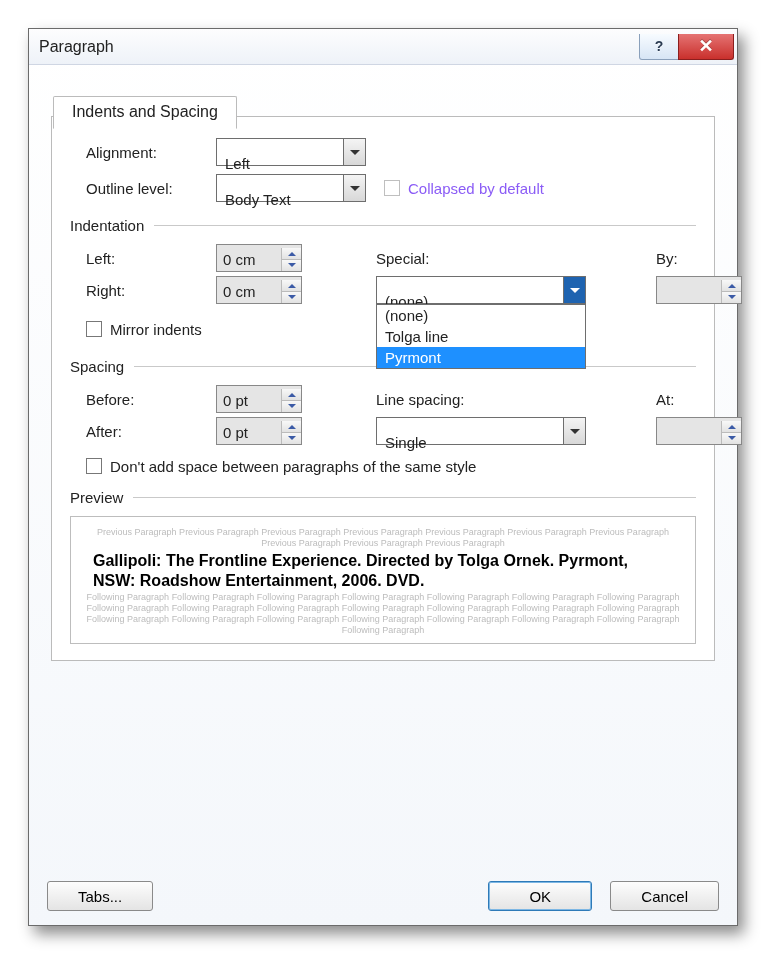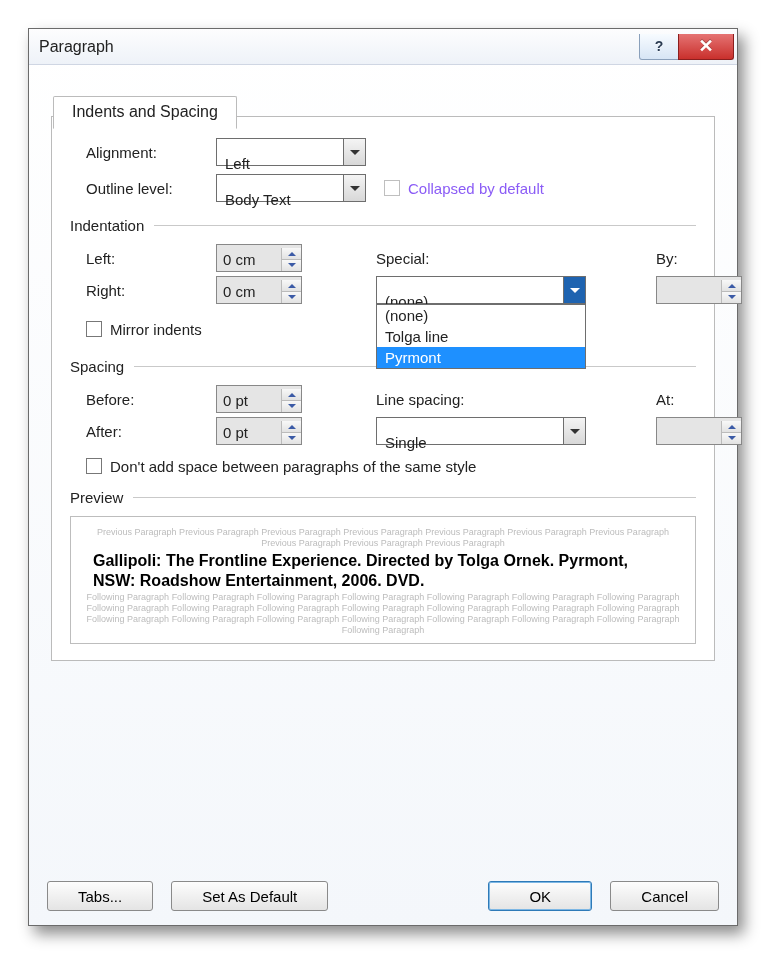--- a/index.html
+++ b/index.html
@@ -260,23 +260,20 @@
         <div class="bold">Gallipoli: The Frontline Experience. Directed by Tolga Ornek. Pyrmont, NSW: Roadshow Entertainment, 2006. DVD.</div>
         <div>Following Paragraph Following Paragraph Following Paragraph Following Paragraph Following Paragraph Following Paragraph Following Paragraph Following Paragraph Following Paragraph Following Paragraph Following Paragraph Following Paragraph Following Paragraph Following Paragraph Following Paragraph Following Paragraph Following Paragraph Following Paragraph Following Paragraph Following Paragraph Following Paragraph Following Paragraph</div>
       </div>
     </div>
   </div>
 
   <div class="footer">
     <div class="btn">
         <span>Tabs...</span>
       </div>
-    <div class="btn" style="min-width:140px">
-        <span>Set As Default</span>
-      </div>
     <span class="spacer"></span>
     <div class="btn primary">
         <span>OK</span>
       </div>
     <div class="btn">
         <span>Cancel</span>
       </div>
   </div>
 </div>
 

